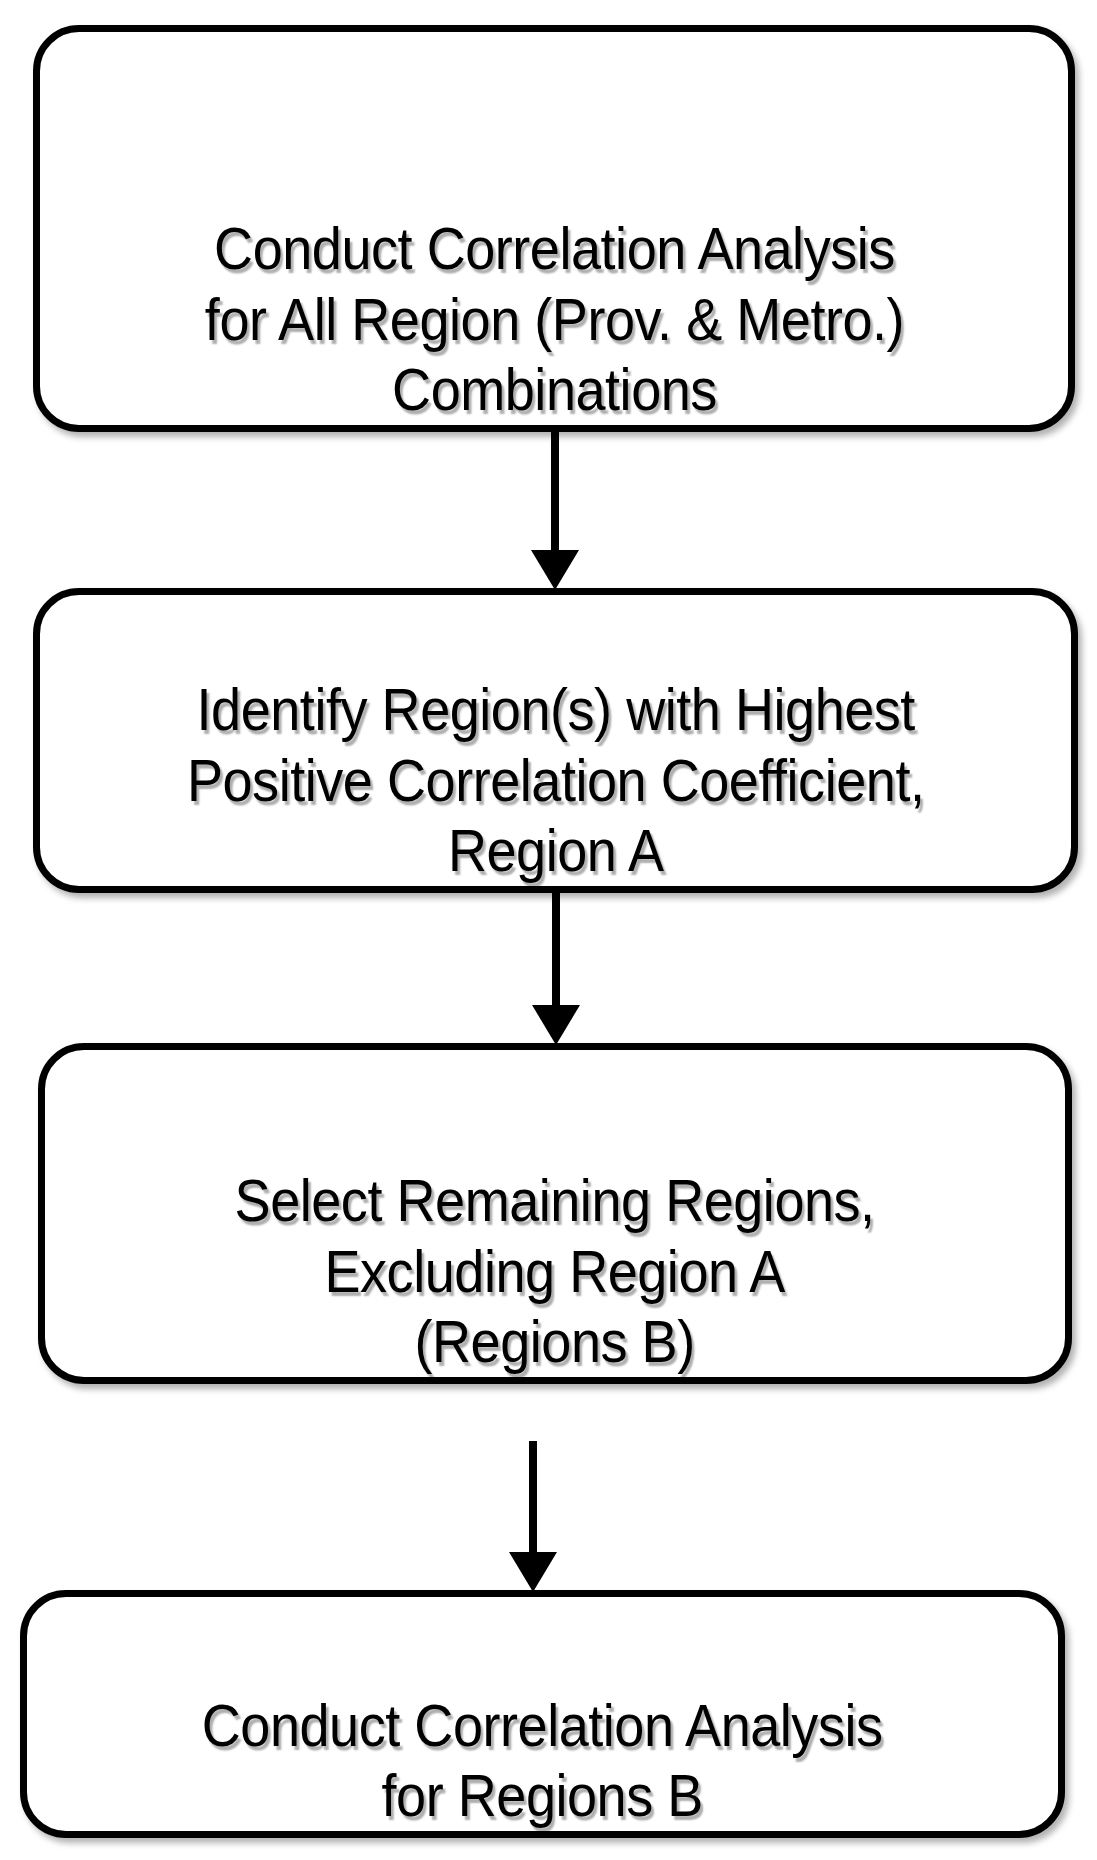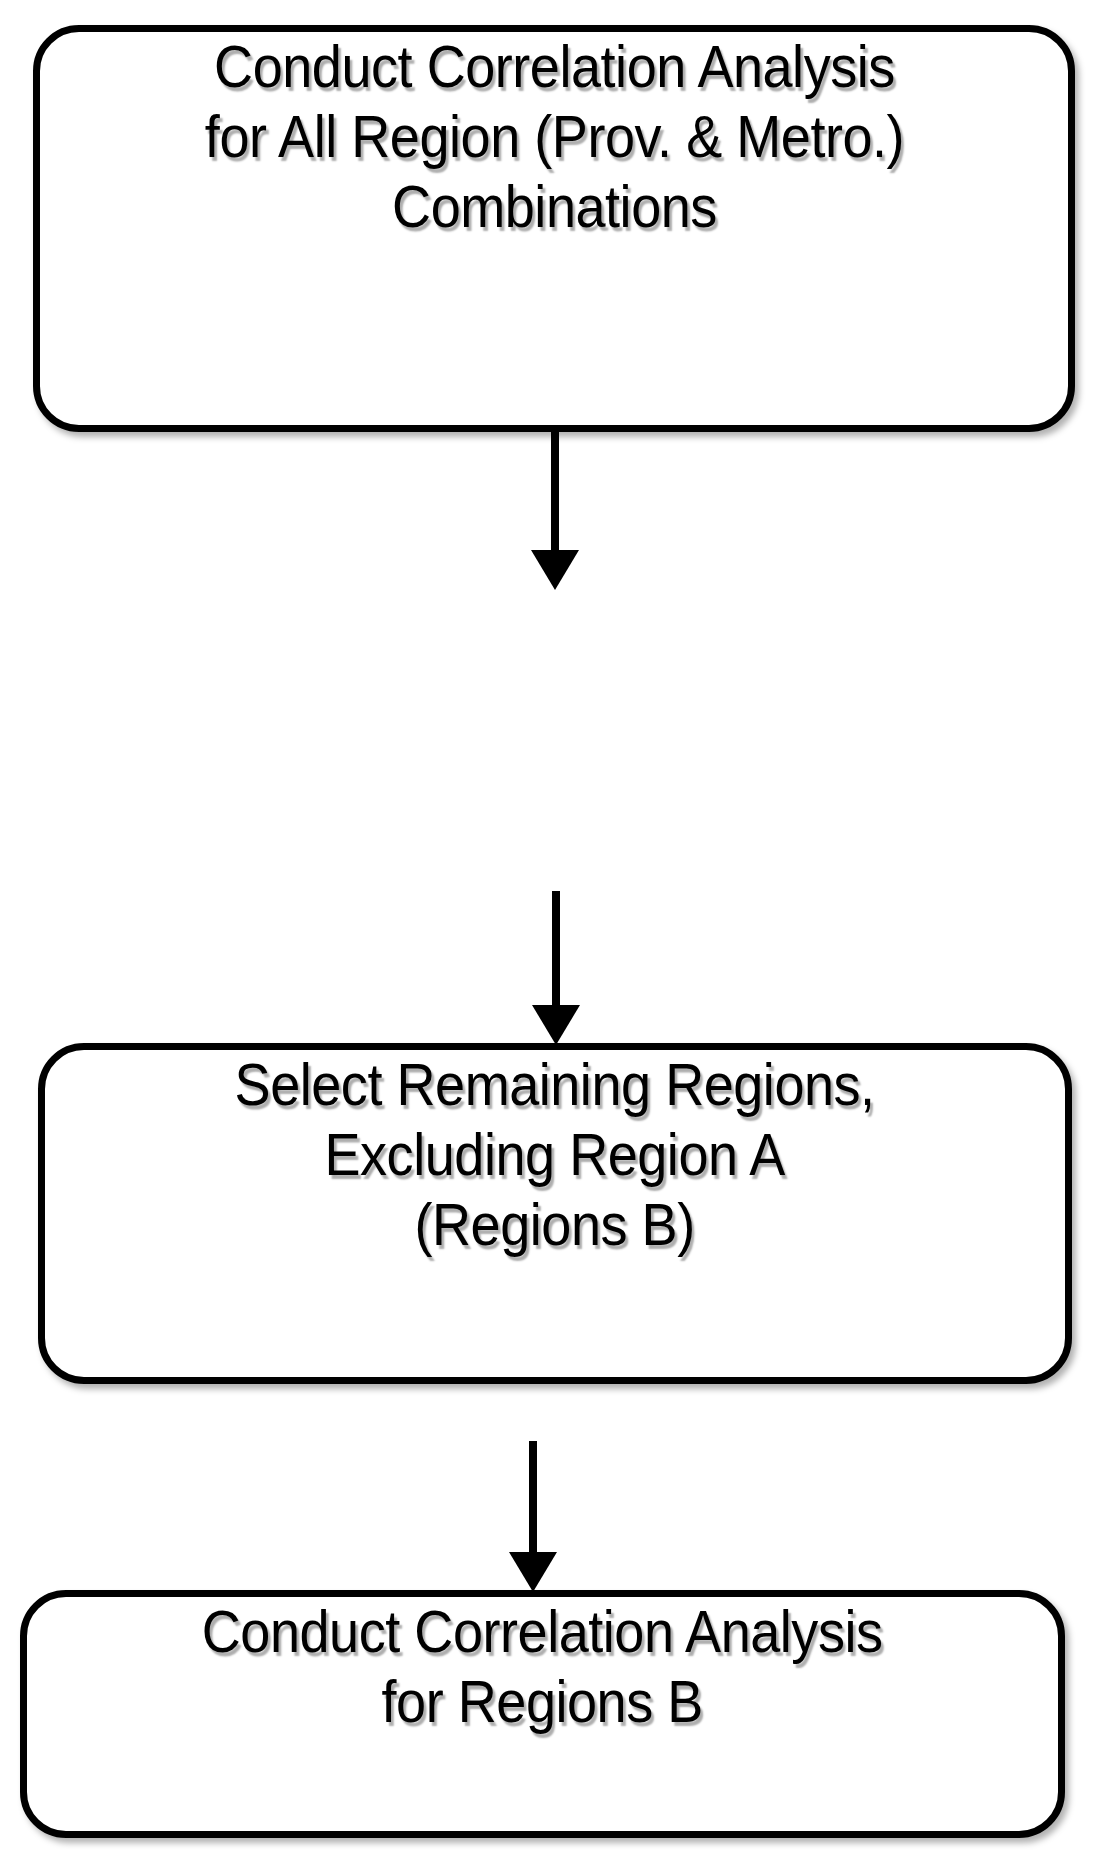--- a/index.html
+++ b/index.html
@@ -23,21 +23,21 @@
     height: 1860px;
   }
 
   .node {
     position: absolute;
     box-sizing: border-box;
     background: #ffffff;
     border: 7px solid #000000;
     border-radius: 46px;
     display: flex;
-    align-items: flex-start;
+    align-items: flex-end;
     justify-content: center;
     filter: drop-shadow(4px 5px 3px rgba(0,0,0,0.30));
   }
 
   .node-label {
     text-align: center;
     color: #000000;
     font-weight: 400;
     font-size: 60px;
     line-height: 1.17;
@@ -97,20 +97,25 @@
     <div class="node-label">Conduct Correlation Analysis
 for All Region (Prov. &amp; Metro.)
 Combinations</div>
   </div>
 
   <div class="connector" id="arrow-1">
     <div class="shaft"></div>
     <div class="head"></div>
   </div>
 
+  <div class="node" id="node-2">
+    <div class="node-label">Identify Region(s) with Highest
+Positive Correlation Coefficient,
+Region A</div>
+  </div>
 
   <div class="connector" id="arrow-2">
     <div class="shaft"></div>
     <div class="head"></div>
   </div>
 
   <div class="node" id="node-3">
     <div class="node-label">Select Remaining Regions,
 Excluding Region A
 (Regions B)</div>

